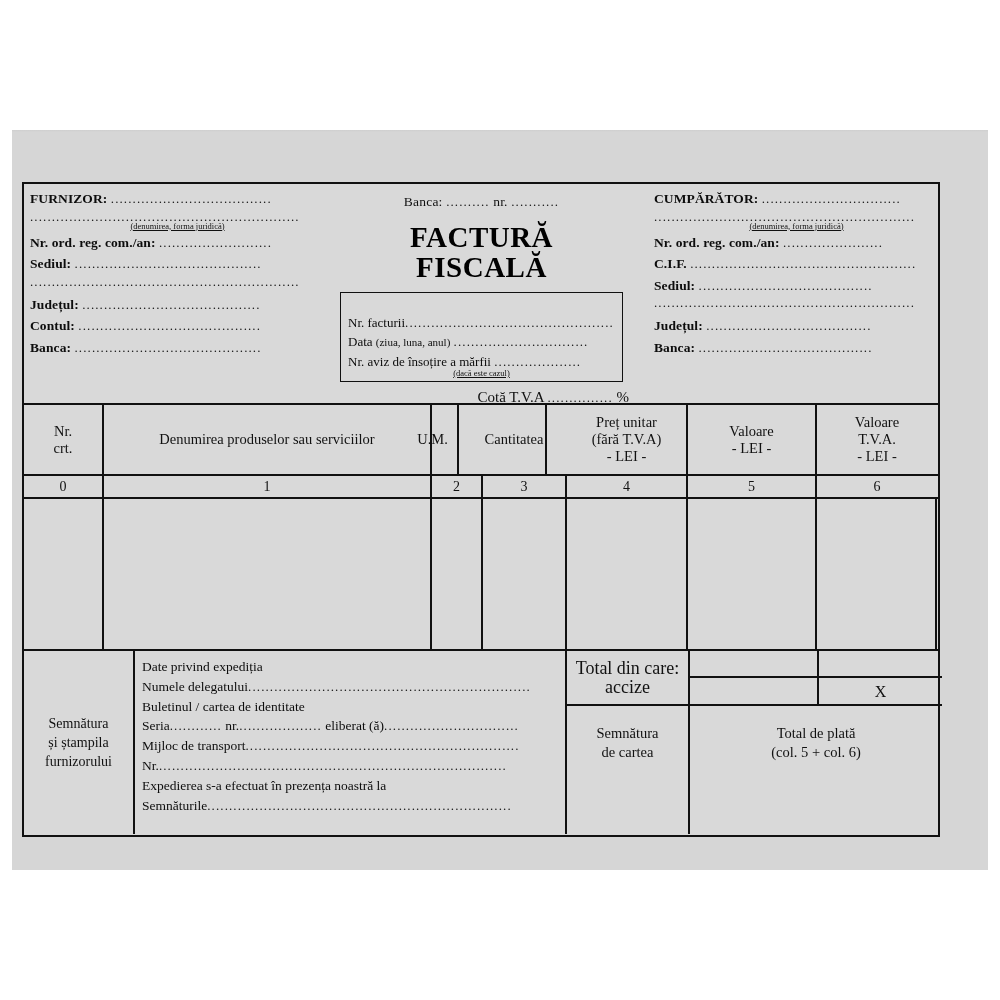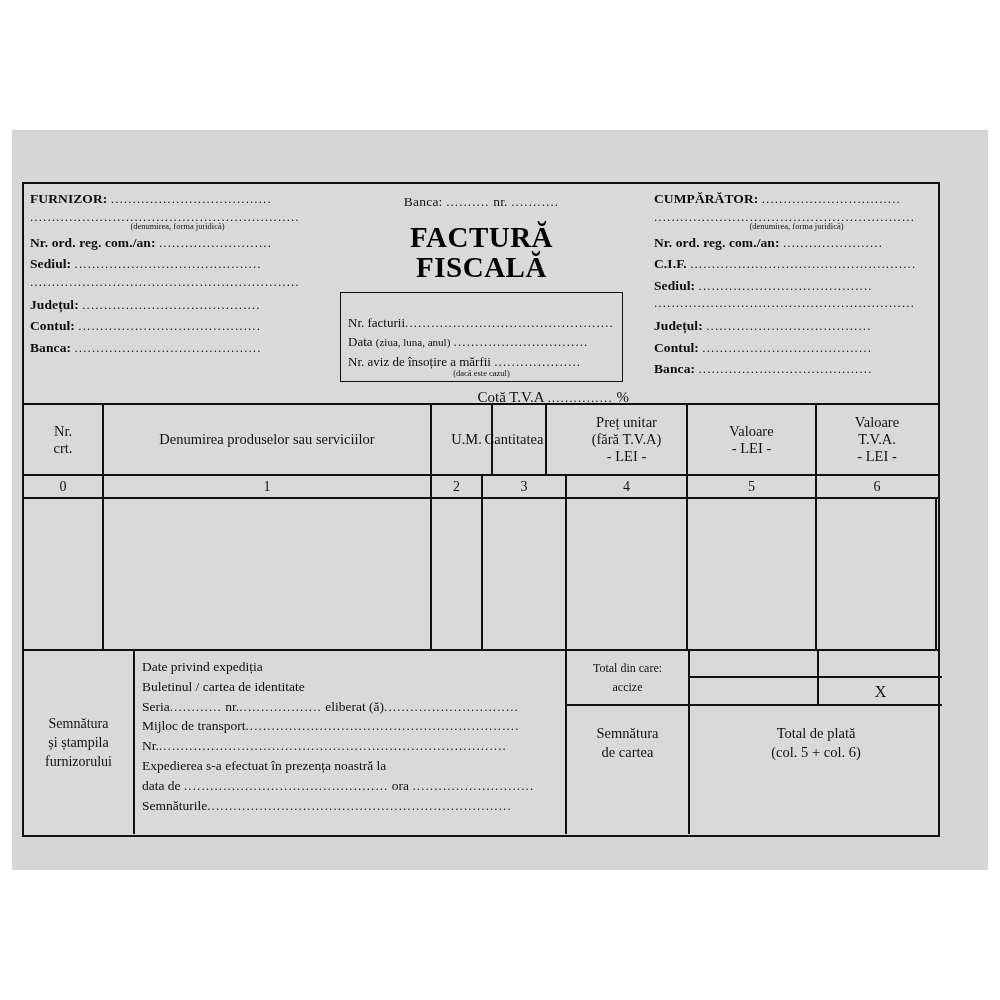--- a/index.html
+++ b/index.html
@@ -48,21 +48,21 @@
   .fld b{font-weight:bold;font-size:13.5px;letter-spacing:.1px;}
   .dots{
     letter-spacing:1.1px;font-size:13px;color:#1a1a1a;
   }
   .dotline{
     font-size:13px;letter-spacing:1.1px;line-height:14px;color:#1a1a1a;
     white-space:nowrap;overflow:hidden;display:block;
   }
   .tiny{
     font-size:8.5px;text-align:center;line-height:10px;color:#111;
-    margin-top:-3px;margin-bottom:1px;
+    margin-top:-3px;margin-bottom:1px;text-decoration:underline;
   }
   
   .seria{
     text-align:center;font-size:13.5px;margin-top:6px;color:#111;
     letter-spacing:.2px;
   }
   .bigtitle{
     text-align:center;font-weight:bold;
     font-size:29px;line-height:30px;letter-spacing:.5px;
     margin-top:12px;color:#000;
@@ -123,21 +123,21 @@
     position:absolute;left:0;top:0;width:100%;height:55px;
     box-sizing:border-box;border-bottom:2px solid #111;
   }
   .f-tot-bot{
     position:absolute;left:0;top:55px;width:100%;height:128px;
   }
   .lbl-total{
     position:absolute;left:0;top:0;width:123px;height:100%;
     box-sizing:border-box;border-right:2px solid #111;
     display:flex;flex-direction:column;align-items:center;
-    justify-content:center;font-size:12px;line-height:19px;color:#111;
+    justify-content:center;font-size:18px;line-height:19px;color:#111;
   }
   .acc-a{
     position:absolute;left:123px;top:0;width:129px;height:27px;
     box-sizing:border-box;border-right:2px solid #111;
     border-bottom:2px solid #111;
   }
   .acc-b{
     position:absolute;left:123px;top:27px;width:129px;height:28px;
     box-sizing:border-box;border-right:2px solid #111;
   }
@@ -257,41 +257,37 @@
       <div class="fld">
         <b>Sediul:</b>
         <span class="dots">........................................</span>
       </div>
       <span class="dotline">............................................................</span>
       <div class="fld" style="margin-top:5px">
         <b>Județul:</b>
         <span class="dots">......................................</span>
       </div>
       <div class="fld">
-        <b>Contul:</b>
-        <span class="dots">.......................................</span>
-      </div>
-      <div class="fld">
         <b>Banca:</b>
         <span class="dots">........................................</span>
       </div>
     </div>
   </div>
 
   <div class="thead">
     <div class="cell" style="left:0;width:80px">
       <div>
         <div>Nr.</div>
         <div>crt.</div>
       </div>
     </div>
     <div class="cell" style="left:80px;width:328px">
       <span>Denumirea produselor sau serviciilor</span>
     </div>
-    <div class="cell" style="left:418px;width:51px">
+    <div class="cell" style="left:384px;width:51px">
       <span>U.M.</span>
     </div>
     <div class="cell" style="left:459px;width:64px">
       <span>Cantitatea</span>
     </div>
     <div class="cell" style="left:543px;width:121px">
       <div>
         <div>Preț unitar</div>
         <div>(fără T.V.A)</div>
         <div>- LEI -</div>
@@ -338,39 +334,38 @@
       <div>
         <div>Semnătura</div>
         <div>și ștampila</div>
         <div>furnizorului</div>
       </div>
     </div>
 
     <div class="f-exp">
       <div class="fld">Date privind expediția</div>
       <div class="fld nw">
+        <span>Numele delegatului</span><span class="dots">.................................................................</span>
+      </div>
+      <div class="fld nw">
         <span>Buletinul / cartea de identitate</span>
       </div>
       <div class="fld nw">
         <span>Seria</span><span class="dots">............</span>
         <span>nr.</span><span class="dots">...................</span>
         <span>eliberat (ă)</span><span class="dots">...............................</span>
       </div>
       <div class="fld nw">
         <span>Mijloc de transport</span><span class="dots">...............................................................</span>
       </div>
       <div class="fld nw">
         <span>Nr.</span><span class="dots">................................................................................</span>
       </div>
       <div class="fld nw">
         <span>Expedierea s-a efectuat în prezența noastră la</span>
-      </div>
-      <div class="fld nw">
-        <span>data de</span> <span class="dots">...............................................</span>
-        <span>ora</span> <span class="dots">............................</span>
       </div>
       <div class="fld nw">
         <span>Semnăturile</span><span class="dots">......................................................................</span>
       </div>
     </div>
 
     <div class="f-tot">
 
       <div class="f-tot-top">
         <div class="lbl-total">

